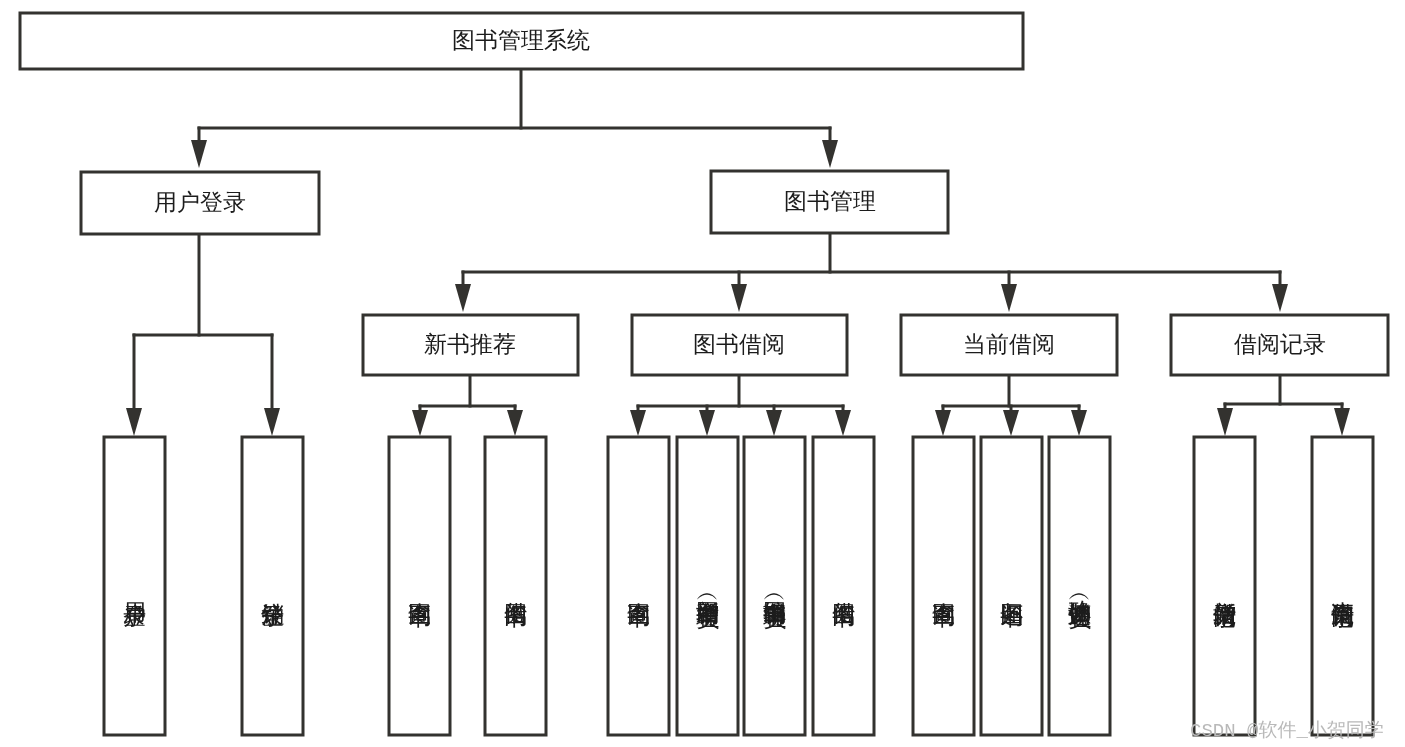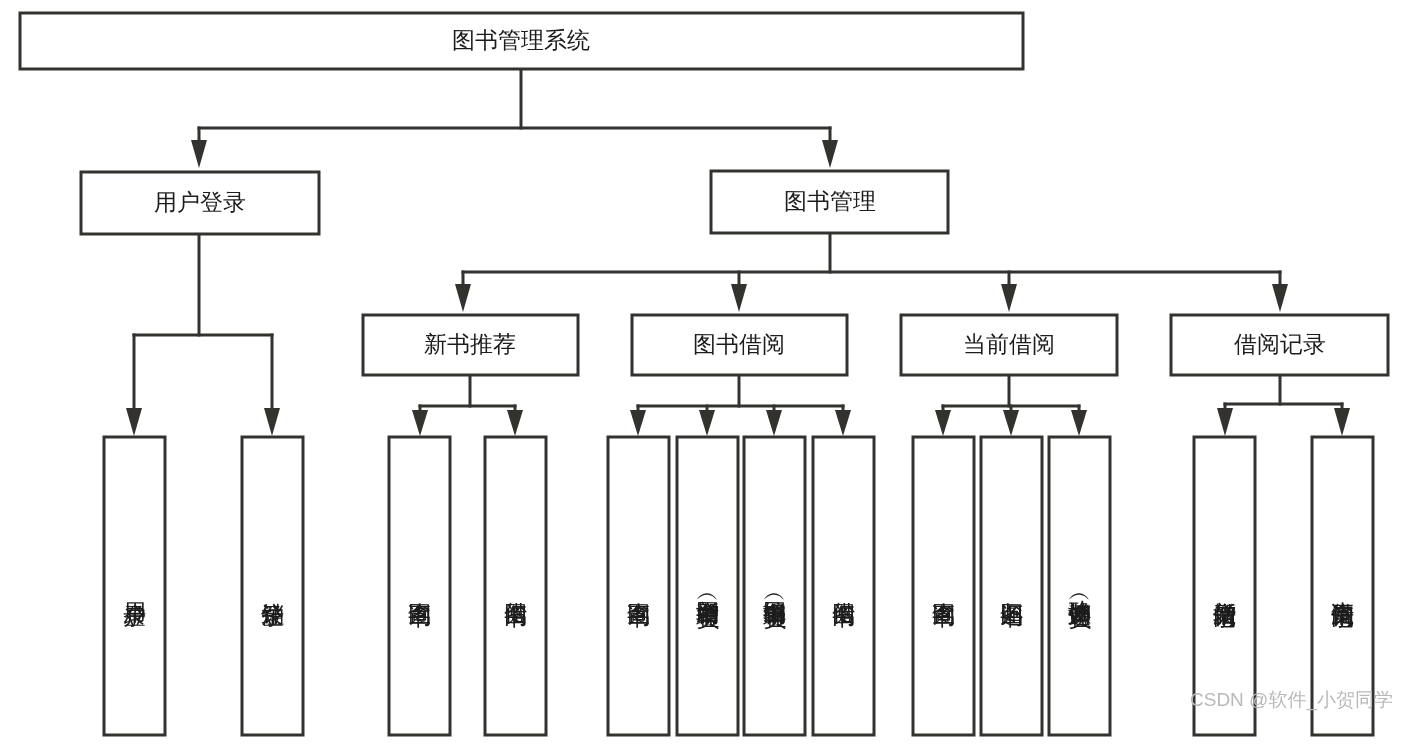--- a/index.html
+++ b/index.html
@@ -213,15 +213,15 @@
   <div class="leaf-label" style="left:608px; top:437px; width:61px; height:298px;">查询图书</div>
   <div class="leaf-label" style="left:677px; top:437px; width:61px; height:298px;">新增图书（管理员）</div>
   <div class="leaf-label" style="left:744px; top:437px; width:61px; height:298px;">编辑图书（管理员）</div>
   <div class="leaf-label" style="left:813px; top:437px; width:61px; height:298px;">借阅图书</div>
   <div class="leaf-label" style="left:913px; top:437px; width:61px; height:298px;">查询图书</div>
   <div class="leaf-label" style="left:981px; top:437px; width:61px; height:298px;">归还图书</div>
   <div class="leaf-label" style="left:1049px; top:437px; width:61px; height:298px;">确认归还（管理员）</div>
   <div class="leaf-label" style="left:1194px; top:437px; width:61px; height:298px;">新增借阅记录</div>
   <div class="leaf-label" style="left:1312px; top:437px; width:61px; height:298px;">查询借阅记录</div>
 
-  <div class="watermark" style="left:1190px; top:687px;">CSDN @软件_小贺同学</div>
+  <div class="watermark" style="left:1190px; top:717px;font-family:Liberation Mono, monospace;">CSDN @软件_小贺同学</div>
 
 </div>
 
 </body></html>

